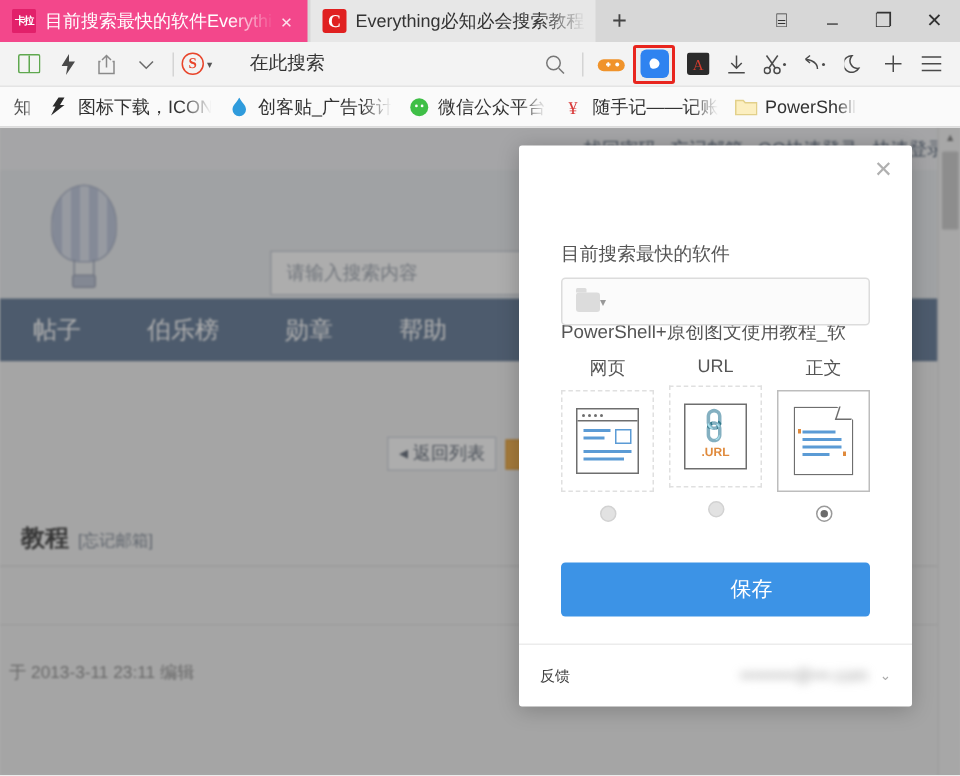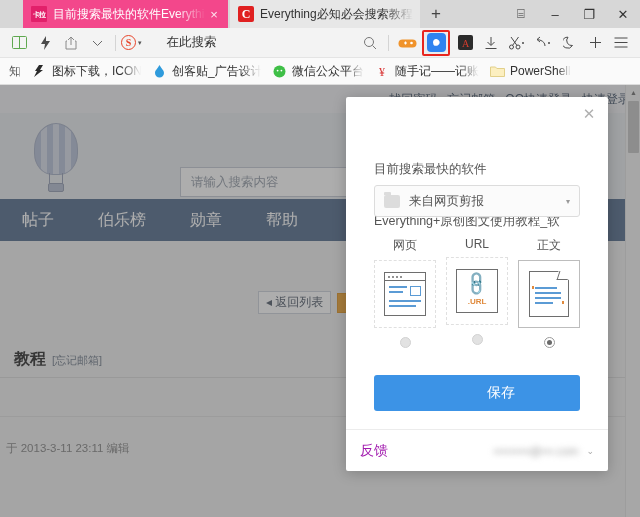--- a/index.html
+++ b/index.html
@@ -8,21 +8,21 @@
     overflow: hidden;
     font-family: "Liberation Sans", "DejaVu Sans", sans-serif;
     background: #ffffff;
   }
   #app { position: relative; width: 640px; height: 517px; overflow: hidden; background:#fff; }
 
   
   .tabstrip {
     position: absolute; left:0; top:0; width:640px; height:28px;
     background: #d7d7d7;
-    display:flex; align-items:flex-end;padding-left:23px;
+    display:flex; align-items:flex-end;
   }
   .tab {
     height: 28px; display:flex; align-items:center;
     padding: 0 6px 0 8px; font-size:12px; position:relative;
     overflow:hidden; white-space:nowrap;
   }
   .tab.active { background:#f3478b; color:#fff; width:205px; }
   .tab.inactive { background:#e7e7e7; color:#333; width:190px; margin-left:2px; }
   .tab-favicon {
     width:16px; height:16px; flex:none; margin-right:6px;
@@ -202,21 +202,21 @@
      border-left:1.5px solid #6e6e6e; border-bottom:1.5px solid #6e6e6e;
      transform: skewX(-18deg); }
   .ic-doc .ln { position:absolute; left:6px; height:2px; background:#5b9bd5; }
   .ic-doc .mk { position:absolute; width:2px; height:3px; background:#e08a3c; }
 
   .save-btn { position:absolute; left:28px; top:278px; width:206px; height:36px;
      background:#3c93e6; color:#fff; font-size:14px; display:flex; align-items:center;
      justify-content:center; border-radius:3px;padding-left:48px; }
   .modal-foot { position:absolute; left:0; bottom:0; width:262px; height:42px;
      border-top:1px solid #ececec; display:flex; align-items:center; padding:0 14px; }
-  .foot-fb { font-size:14px; color:#a21caf; }
+  .foot-fb { font-size:10px; color:#404040; }
   .foot-acct { flex:1; text-align:right; font-size:11.5px; color:#9a9a9a;
      filter: blur(3.2px); overflow:hidden; white-space:nowrap; }
   .foot-caret { font-size:9px; color:#aaa; margin-left:8px; }
 </style>
 </head>
 <body>
 
 <div id="app">
 
   <div class="tabstrip">
@@ -433,26 +433,25 @@
       </div>
     </div>
     <div class="page-dim"></div>
   </div>
 
   <div class="modal">
     <div class="modal-close">✕</div>
 
     <div class="modal-title">
       <div>目前搜索最快的软件</div>
-      <div>Everything+原创图文使用教程_软</div>
+      <div>PowerShell+原创图文使用教程_软</div>
     </div>
 
     <div class="notebook-sel">
       <span class="folder-ico"></span>
-      <span class="notebook-name">来自网页剪报</span>
       <span class="sel-caret">▾</span>
     </div>
 
     <div class="cliptypes">
 
       <div class="ct">
         <span class="ct-label">网页</span>
         <div class="ct-box">
           <div class="ic-web">
             <div class="bar">

